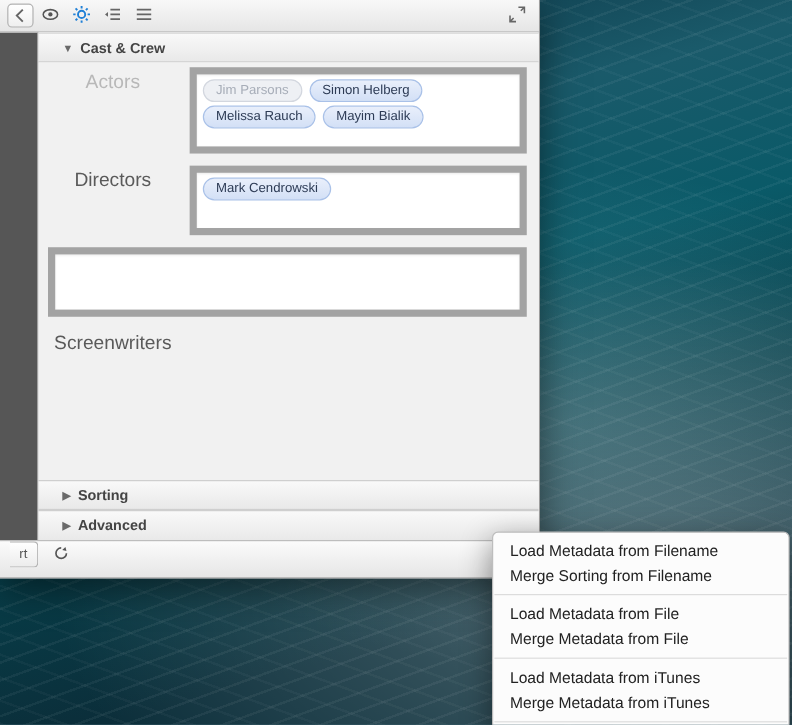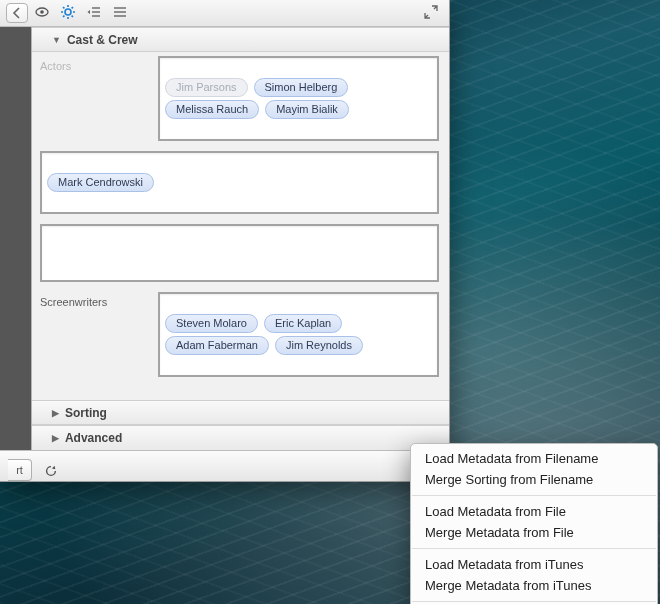--- a/index.html
+++ b/index.html
@@ -95,34 +95,34 @@
     padding: 4px 10px 14px 8px;
     background:#f1f1f1;
   }
   .row {
     display:flex;
     align-items:flex-start;
     margin-bottom: 10px;
   }
   .row-label {
     width: 118px;
-    text-align:left;
+    text-align:center;
     padding: 4px 10px 0 0;
     color:#5a5a5a;
-    font-size:11px;
+    font-size:16px;
   }
   .dimmed { color:#b8b8b8; }
   .token-field {
     flex:1;
     min-height: 58px;
     background:#fff;
-    border:2px solid #a3a3a3;
+    border:6px solid #a3a3a3;
     border-radius:0;
     box-shadow: inset 0 1px 2px rgba(0,0,0,0.08);
-    padding: 20px 5px;
+    padding: 4px 5px;
     display:flex; flex-wrap:wrap; align-content:flex-start;
     gap: 3px 6px;
   }
   .token {
     display:inline-block;
     background: linear-gradient(#e9effb,#d3e0f6);
     border:1px solid #a9c1e8;
     border-radius: 10px;
     padding: 1px 10px;
     font-size: 11px;
@@ -133,21 +133,21 @@
   .token.dim {
     background:#eef0f4;
     border-color:#d3d7df;
     color:#a7adb8;
   }
 
   .bottom-bar {
     height: 31px;
     background: linear-gradient(#fbfbfb,#e6e6e6);
     border-top:1px solid #bdbdbd;
-    display:flex; align-items:flex-end;
+    display:flex; align-items:flex-start;
     padding: 0 8px;
     gap:8px;
   }
   .stub-btn {
     width:24px; height:22px;
     border:1px solid #b0b0b0;
     border-left:none;
     border-radius: 0 4px 4px 0;
     background: linear-gradient(#ffffff,#ececec);
     text-align:center;
@@ -259,38 +259,33 @@
           <div class="row-label dimmed">Actors</div>
           <div class="token-field" id="actors-field" style="min-height:72px;">
               <span class="token dim">Jim Parsons</span>
               <span class="token">Simon Helberg</span>
               <span class="token">Melissa Rauch</span>
               <span class="token">Mayim Bialik</span>
             </div>
         </div>
 
         <div class="row">
+          <div class="row-label">Directors</div>
           <div class="token-field" id="directors-field">
               <span class="token">Mark Cendrowski</span>
             </div>
         </div>
 
         <div class="row">
           <div class="token-field" id="co-directors-field"></div>
         </div>
 
 
         <div class="row" style="margin-bottom:4px;">
           <div class="row-label">Screenwriters</div>
-          <div class="token-field" id="screenwriters-field" style="min-height:54px;">
-              <span class="token">Steven Molaro</span>
-              <span class="token">Eric Kaplan</span>
-              <span class="token">Adam Faberman</span>
-              <span class="token">Jim Reynolds</span>
-            </div>
         </div>
 
       </div>
 
       <div class="section-header">
         <span class="tri">▶</span>
         <span>Sorting</span>
       </div>
       <div class="section-header" style="border-bottom:none;">
         <span class="tri">▶</span>

